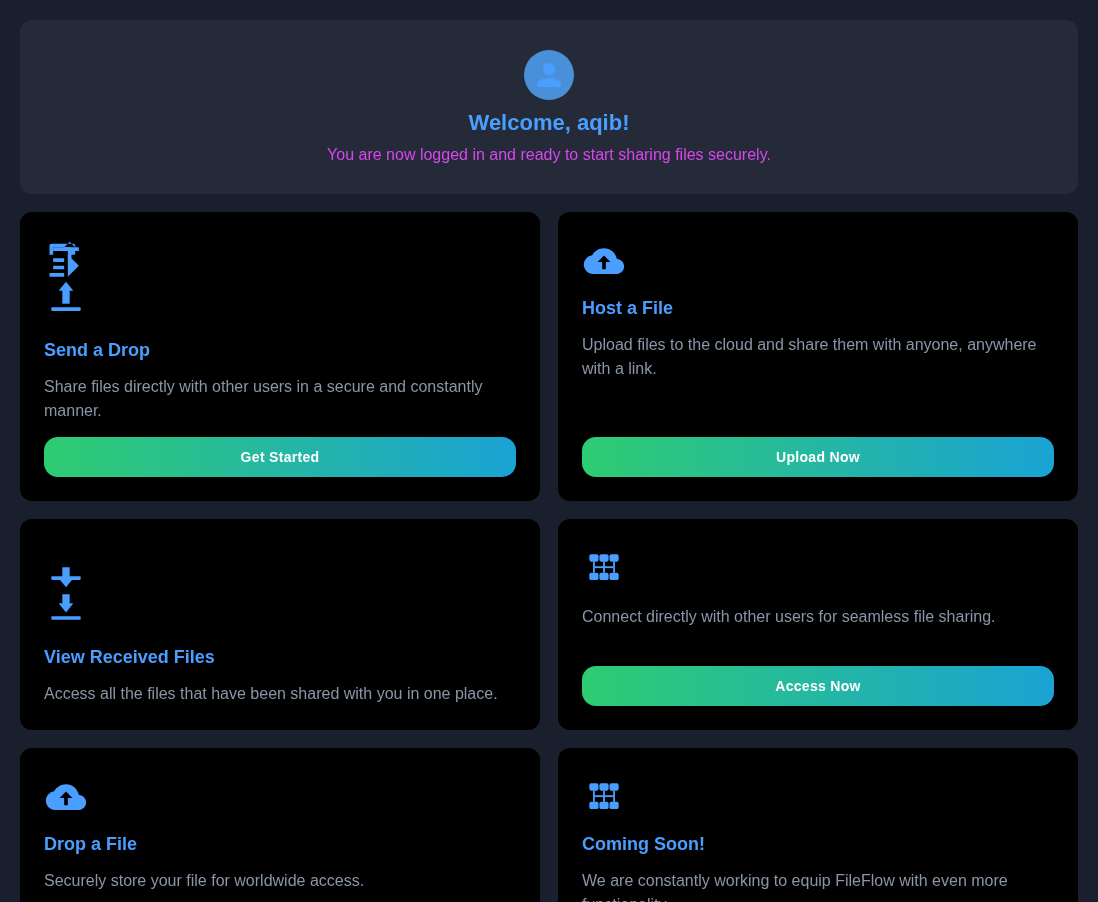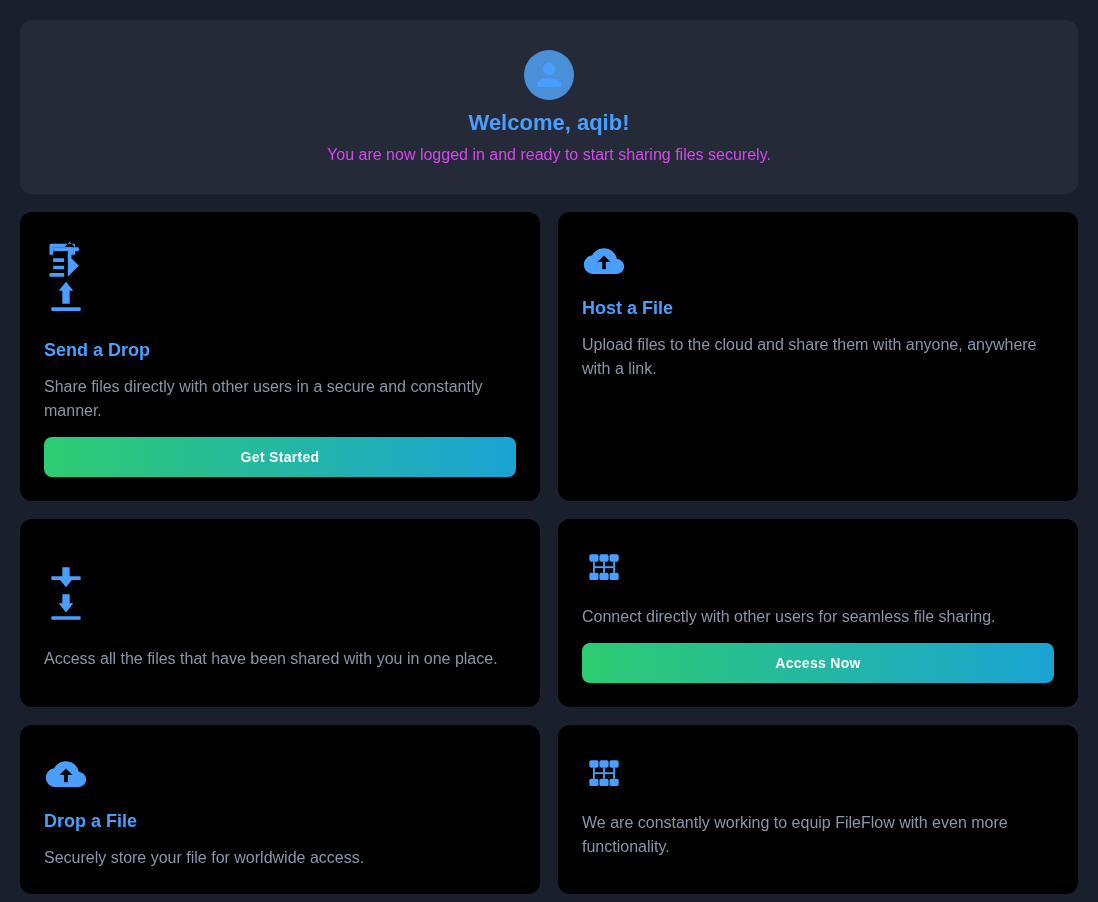--- a/index.html
+++ b/index.html
@@ -87,21 +87,21 @@
       font-size: 16px;
       color: #8a95a8;
       line-height: 1.5;
       flex: 1;
     }
 
     .card-button {
       width: 100%;
       padding: 12px;
       border: none;
-      border-radius: 8px;
+      border-radius: 14px;
       background: linear-gradient(to right, #2ecc71, #1aa3d4);
       color: white;
       font-size: 14px;
       font-weight: 600;
       cursor: pointer;
       letter-spacing: 0.3px;
     }
 
     
     svg {
@@ -146,36 +146,38 @@
     </div>
 
     <div class="card">
       <div class="card-icon">
         <svg viewBox="0 0 48 48" width="44" height="44" fill="#4a9eff">
           <path d="M38 20.5C36.6 14 31 9 24 9c-5.5 0-10.3 3-12.9 7.5C6 17.2 2 21.6 2 27c0 5.5 4.5 10 10 10h26c4.4 0 8-3.6 8-8 0-4.2-3.2-7.6-8-8.5zM26 24v8h-4v-8h-5l7-7 7 7h-5z"></path>
         </svg>
       </div>
       <div class="card-title">Host a File</div>
       <div class="card-description">Upload files to the cloud and share them with anyone, anywhere with a link.</div>
+      <button class="card-button">Upload Now</button>
     </div>
 
     <div class="card">
       <div class="card-icon">
         <svg viewBox="0 0 48 48" width="44" height="44" fill="#4a9eff">
           <path d="M24 4 L32 14 H28 V26 H20 V14 H16 Z" transform="scale(1,-1) translate(0,-48)"></path>
           <rect x="8" y="32" width="32" height="4" rx="1"></rect>
         </svg>
       </div>
 
       <div style="margin-top:-20px;">
         <svg viewBox="0 0 48 48" width="44" height="44" fill="#4a9eff">
           <path d="M16 20 H20 V10 H28 V20 H32 L24 30 Z"></path>
           <rect x="8" y="34" width="32" height="4" rx="1"></rect>
         </svg>
       </div>
+      <div class="card-title">View Received Files</div>
       <div class="card-description">Access all the files that have been shared with you in one place.</div>
     </div>
 
     <div class="card">
       <div class="card-icon">
         <svg viewBox="0 0 48 48" width="44" height="44" fill="#4a9eff">
 
           <rect x="8" y="8" width="10" height="8" rx="2"></rect>
           <rect x="19" y="8" width="10" height="8" rx="2"></rect>
           <rect x="30" y="8" width="10" height="8" rx="2"></rect>
@@ -218,17 +220,18 @@
           <line x1="35" y1="16" x2="35" y2="22" stroke="#4a9eff" stroke-width="2"></line>
           <line x1="13" y1="22" x2="35" y2="22" stroke="#4a9eff" stroke-width="2"></line>
           <line x1="24" y1="22" x2="24" y2="28" stroke="#4a9eff" stroke-width="2"></line>
           <rect x="19" y="28" width="10" height="8" rx="2"></rect>
           <line x1="13" y1="22" x2="13" y2="28" stroke="#4a9eff" stroke-width="2"></line>
           <rect x="8" y="28" width="10" height="8" rx="2"></rect>
           <line x1="35" y1="22" x2="35" y2="28" stroke="#4a9eff" stroke-width="2"></line>
           <rect x="30" y="28" width="10" height="8" rx="2"></rect>
         </svg>
       </div>
+      <div class="card-title">Coming Soon!</div>
       <div class="card-description">We are constantly working to equip FileFlow with even more functionality.</div>
     </div>
 
   </div>
 </div>
 
 </body></html>

